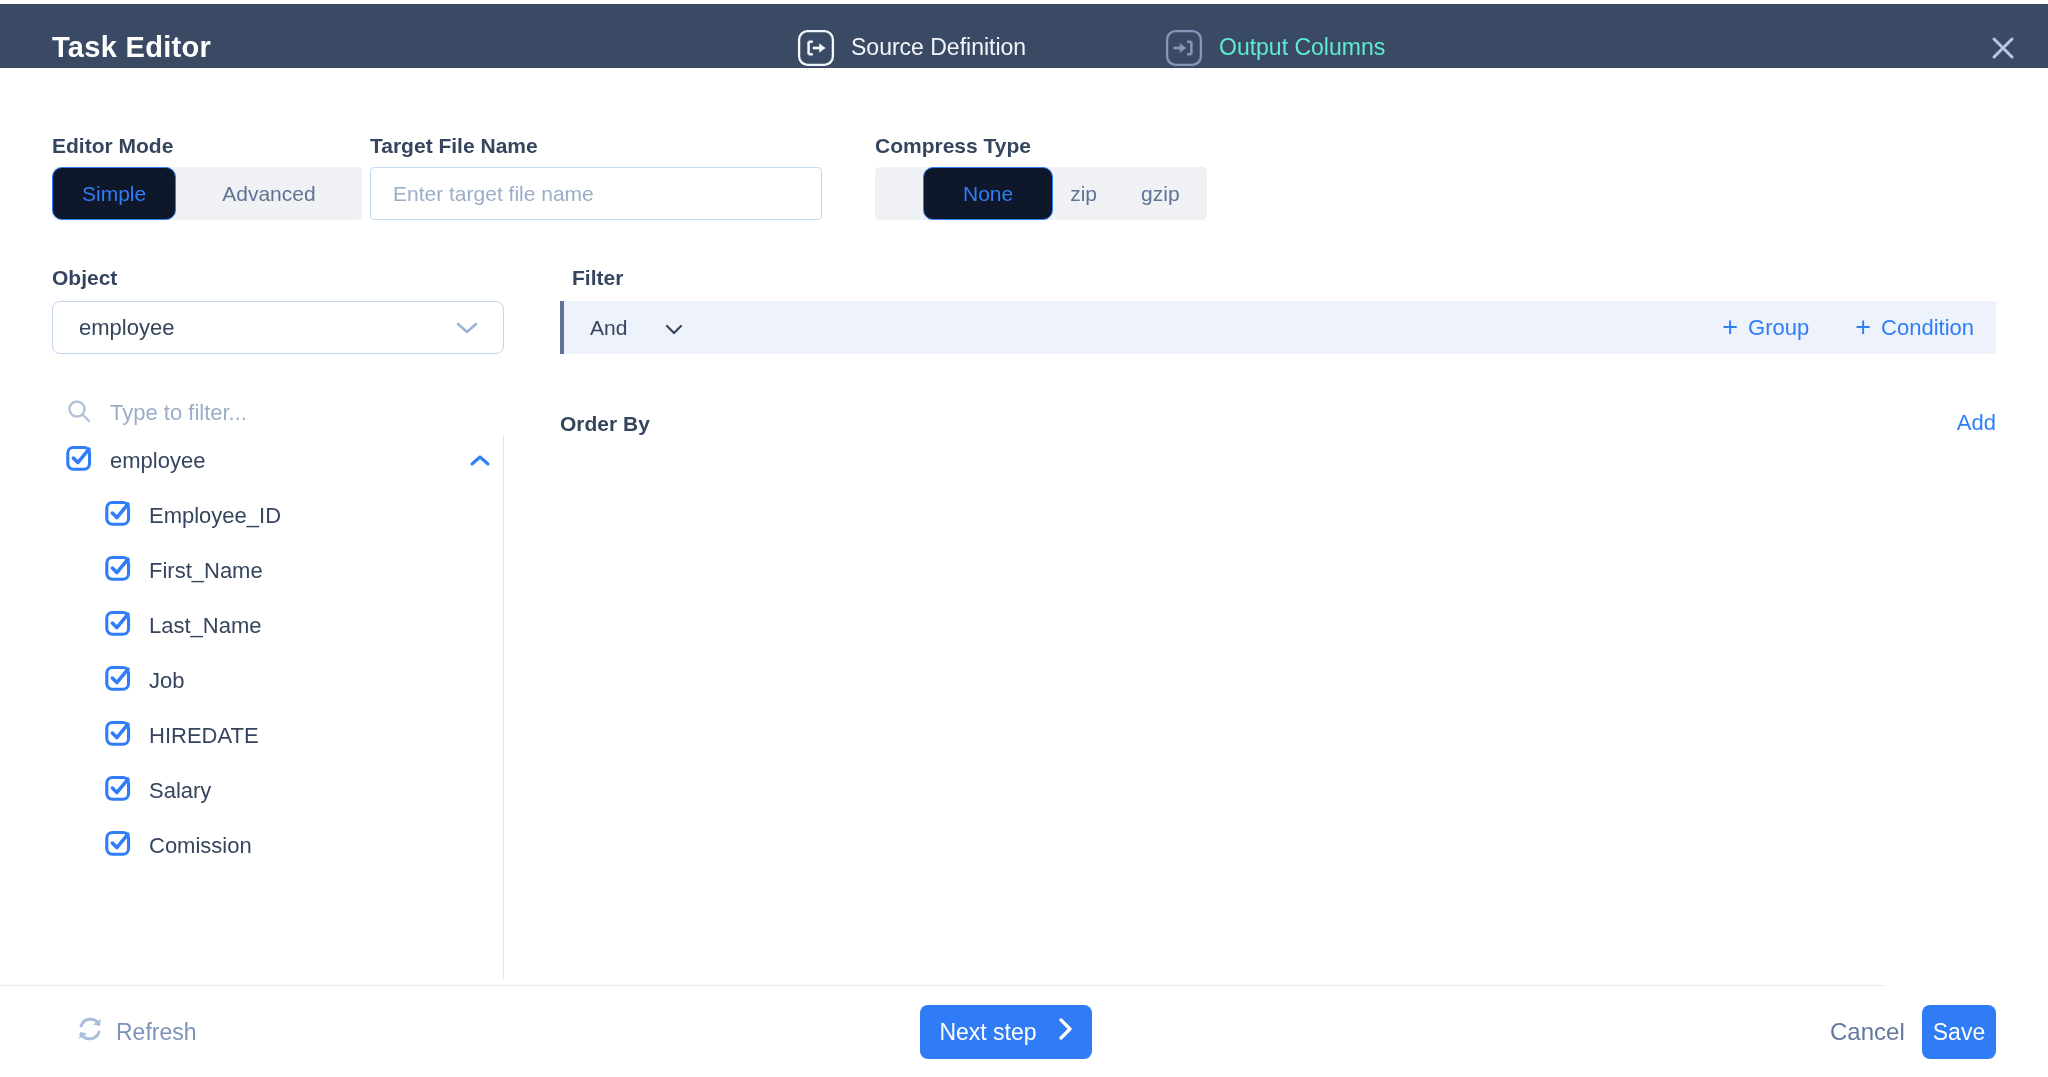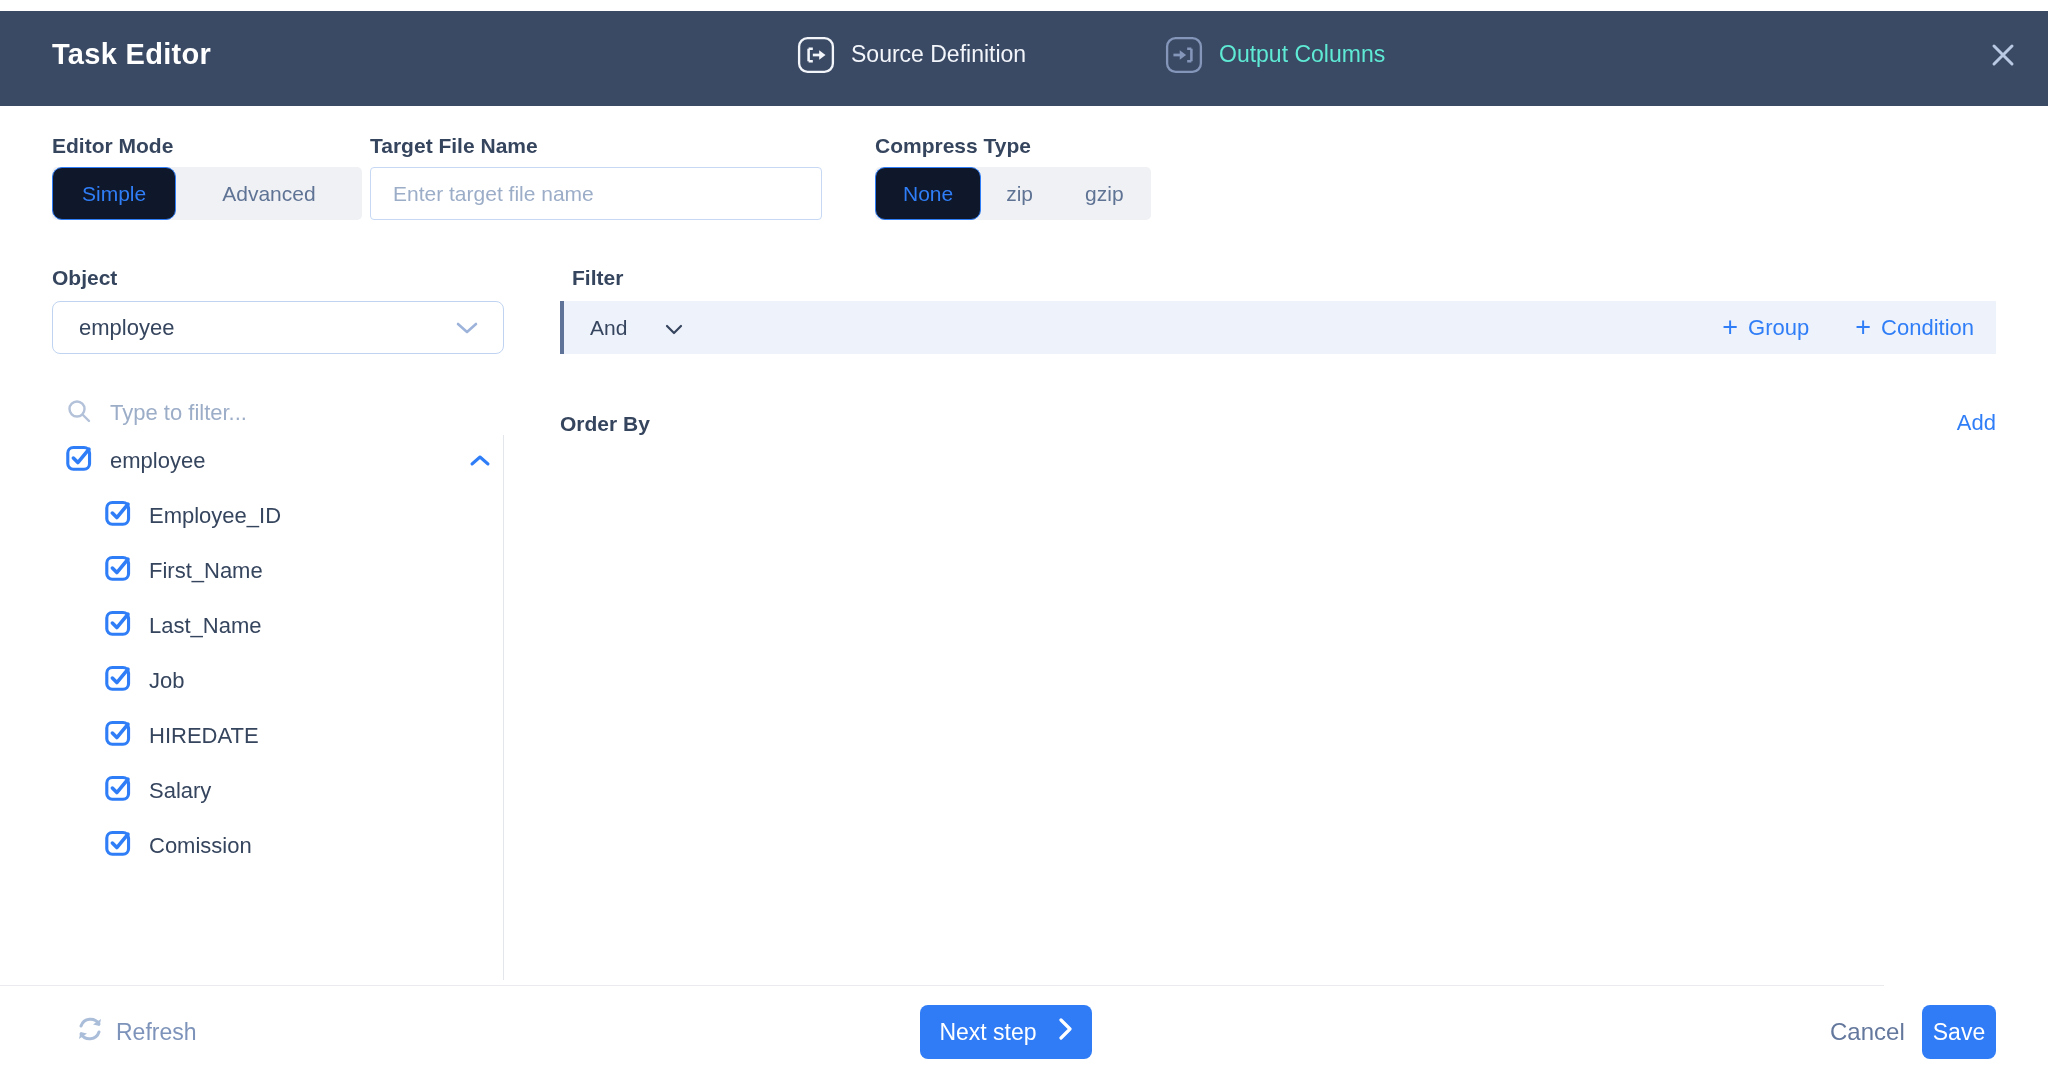--- a/index.html
+++ b/index.html
@@ -7,21 +7,21 @@
   body {
     font-family:"Liberation Sans", sans-serif;
     background:#ffffff;
     position:relative;
     overflow:hidden;
     color:#36455e;
   }
 
   
   .header {
-    position:absolute; top:11px; left:0; width:2048px; height:95px;
+    position:absolute; top:4px; left:0; width:2048px; height:64px;
     background:#3b4a64;
   }
   .header-title {
     position:absolute; left:52px; top:0; height:87px;
     display:flex; align-items:center;
     color:#ffffff; font-size:29px; font-weight:700; letter-spacing:.3px;
   }
   .tab {
     position:absolute; top:0; height:87px;
     display:flex; align-items:center; gap:16px;
@@ -193,22 +193,22 @@
 <div class="segmented" style="left:52px;">
   <button class="seg-btn selected" style="padding:0 29px;">Simple</button>
   <button class="seg-btn" style="padding:0 46px;">Advanced</button>
 </div>
 
 <div class="field-label" style="left:370px; top:134px;">Target File Name</div>
 <input class="text-input" type="text" placeholder="Enter target file name" style="">
 
 <div class="field-label" style="left:875px; top:134px;">Compress Type</div>
 <div class="segmented" style="left:875px;">
-  <button class="seg-btn selected" style="padding:0 27px;">None</button>
-  <button class="seg-btn" style="padding:0 25px;">zip</button>
+  <button class="seg-btn selected" style="padding:0 39px;margin-left:48px;">None</button>
+  <button class="seg-btn" style="padding:0 17px;">zip</button>
   <button class="seg-btn" style="padding:0 27px;">gzip</button>
 </div>
 
 <div class="field-label" style="left:52px; top:266px;">Object</div>
 <div class="object-select">
   <span>employee</span>
   <span class="grow"></span>
   <span>
     <svg width="24" height="14" viewBox="0 0 24 14">
       <path d="M3 3 L12 11 L21 3" fill="none" stroke="#9db3da" stroke-width="2.6" stroke-linecap="round" stroke-linejoin="round"></path>

